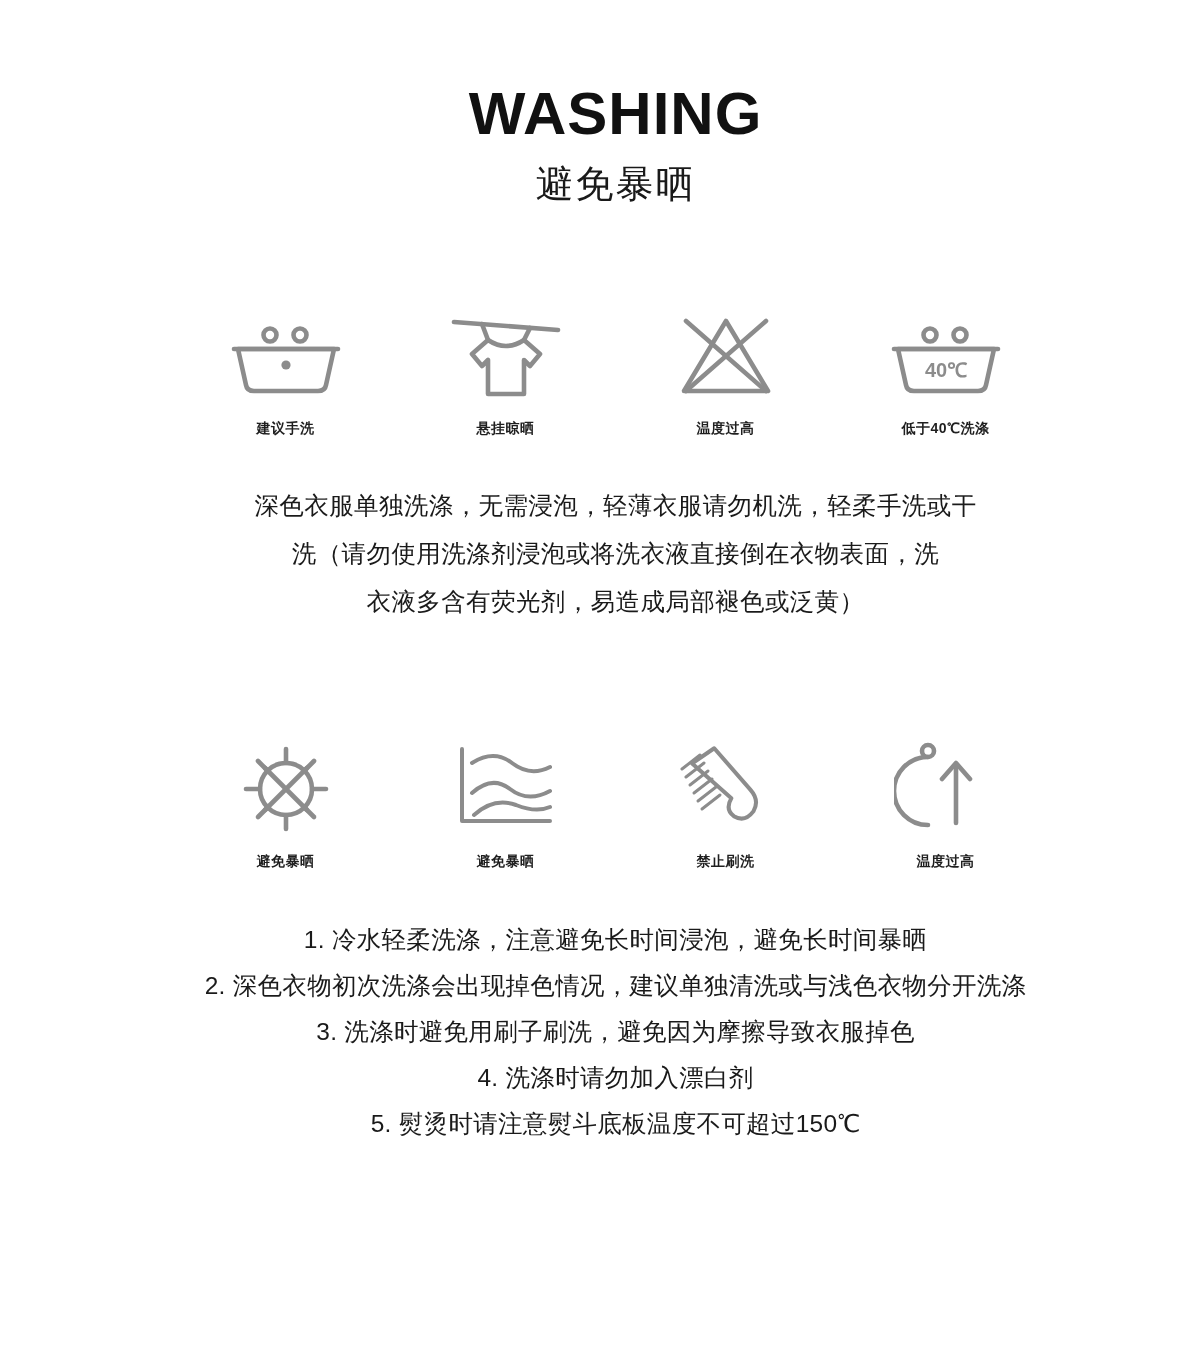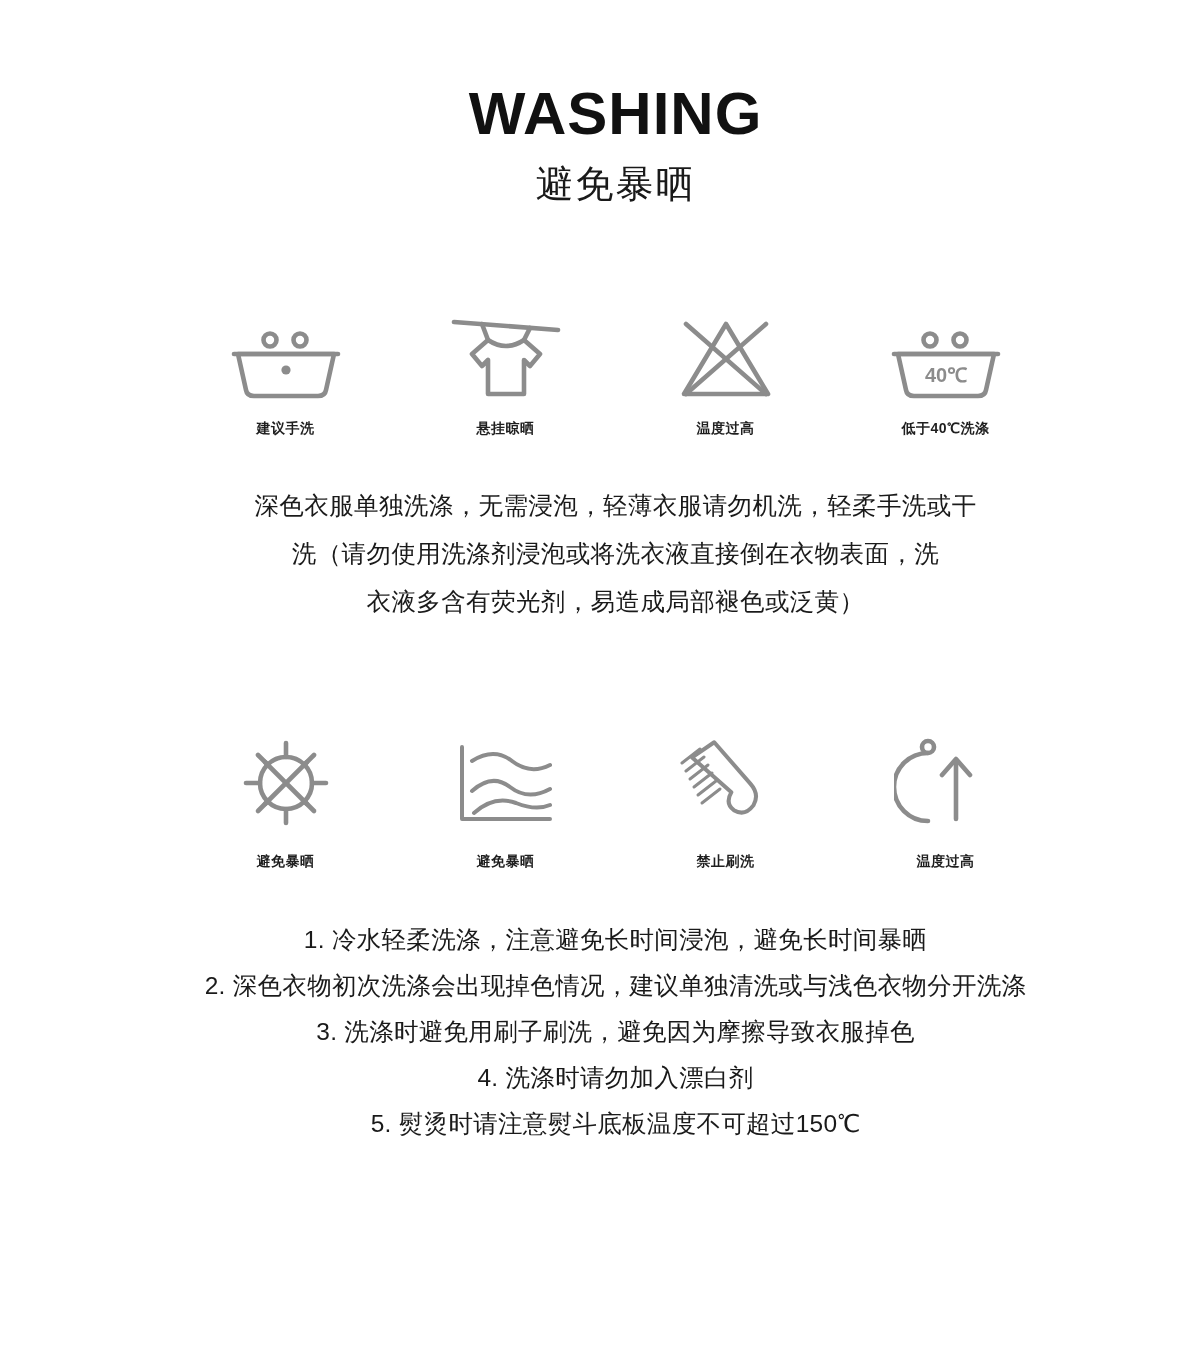--- a/index.html
+++ b/index.html
@@ -51,21 +51,21 @@
   }
   .icon-cell {
     width: 220px;
     display: flex;
     flex-direction: column;
     align-items: center;
   }
   .icon-box {
     height: 92px;
     display: flex;
-    align-items: flex-end;
+    align-items: center;
     justify-content: center;
   }
   .icon-caption {
     margin-top: 18px;
     font-size: 14px;
     font-weight: 700;
     color: #1f1f1f;
     letter-spacing: 0.5px;
     white-space: nowrap;
   }

